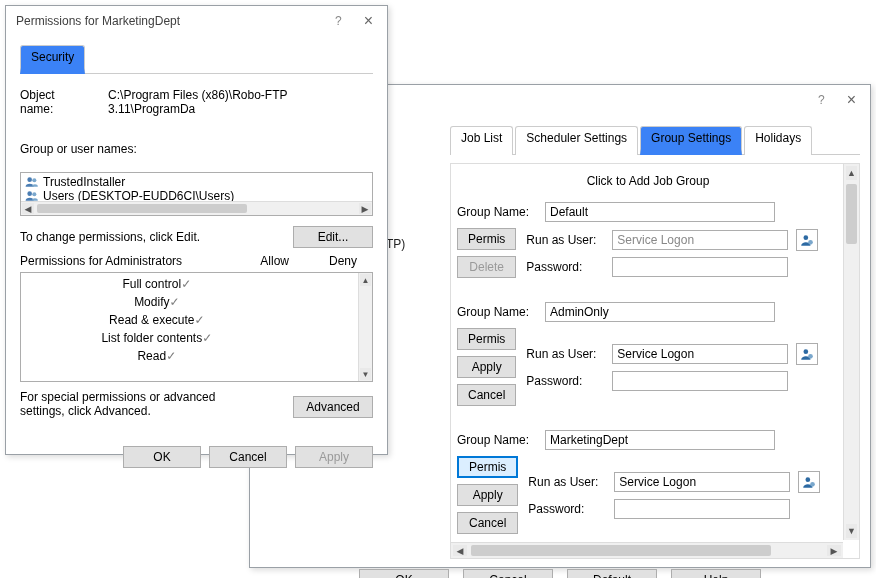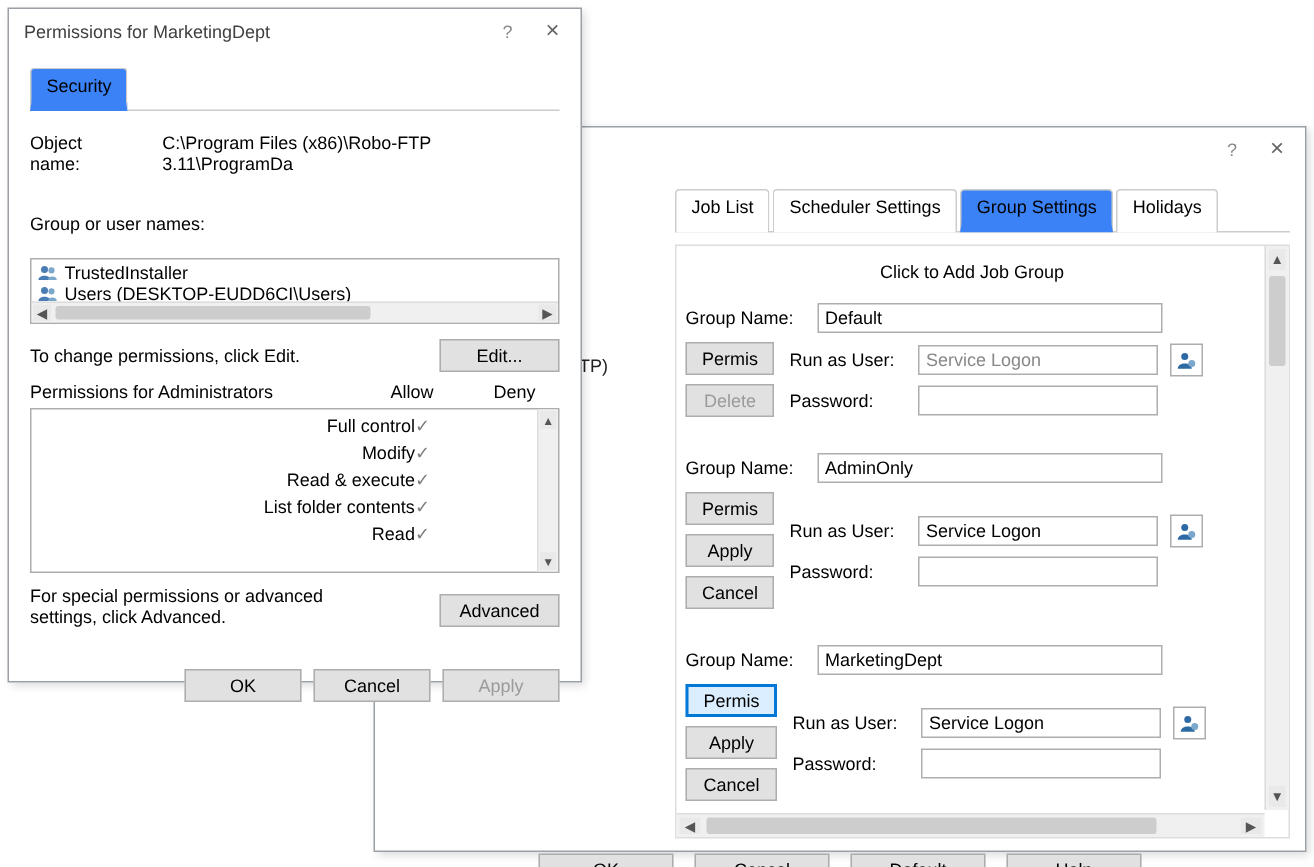--- a/index.html
+++ b/index.html
@@ -18,21 +18,21 @@
   .tab.active { background: #3b82f6; border-bottom: 6px solid #3b82f6; }
 
   
   .btn { display: inline-flex; align-items: center; justify-content: center; min-width: 78px; height: 22px; padding: 0 10px; border: 1px solid #adadad; background: #e1e1e1; cursor: pointer; }
   .btn.wide { min-width: 90px; }
   .btn.small { min-width: 52px; }
   .btn.default-pressed { border: 2px solid #0078d7; background: #dbeeff; }
   .btn.disabled { color: #9a9a9a; cursor: default; }
 
   
-  .text-input { height: 20px; border: 1px solid #adadad; padding: 1px 4px; background: #fff; width: 160px; }
+  .text-input { height: 20px; border: 1px solid #adadad; padding: 1px 4px; background: #fff; width: 176px; }
   .text-input.readonly { color: #888; }
   .row { display: flex; align-items: center; gap: 10px; margin-bottom: 6px; }
   .label { min-width: 80px; }
 
   
   .scroll-outer { position: relative; border: 1px solid #ddd; }
   .scroll-inner { padding: 6px 10px 6px 6px; }
   .add-group-btn { display: block; margin: 4px auto 14px auto; width: 340px; text-align: center; cursor: pointer; }
 
   .group-form { margin-bottom: 24px; }
@@ -62,21 +62,21 @@
   .pl-row { display:flex; align-items:center; gap:4px; padding:0 2px; }
   .group-icon svg { display:block; }
   .pl-scroll { position:absolute; left:0; right:0; bottom:0; height:14px; background:#f0f0f0; border-top:1px solid #ddd;}
   .pl-scroll .arrow { position:absolute; top:1px; bottom:1px; width:12px; background:#e9e9e9; color:#555; display:flex; align-items:center; justify-content:center; font-size:9px;}
   .pl-scroll .arrow.left{left:1px;} .pl-scroll .arrow.right{right:1px;}
   .pl-scroll .thumb{position:absolute; top:2px; bottom:2px; left:16px; width:210px; background:#cdcdcd; border-radius:2px;}
 
   .perm-table { border: 1px solid #adadad; position: relative; height: 110px; }
   .pt-header { display:flex; justify-content:flex-end; gap: 40px; padding: 0 16px 4px 0; }
   .pt-body { padding: 2px 6px; }
-  .pt-row { display:flex; align-items:center; justify-content:flex-end; height:18px; }
+  .pt-row { display:flex; align-items:center; justify-content:center; height:18px; }
   .pt-checks { display:flex; gap: 54px; padding-right: 22px; }
   .check { color:#7d7d7d; }
   .pt-scroll { position:absolute; right:0; top:0; bottom:0; width:14px; background:#f0f0f0; border-left:1px solid #ddd; }
   .pt-scroll .arrow { position:absolute; left:1px; right:1px; height:12px; background:#e9e9e9; color:#555; display:flex; align-items:center; justify-content:center; font-size:8px;}
   .pt-scroll .arrow.up{top:1px;} .pt-scroll .arrow.down{bottom:1px;}
 
   .obj-row { display:flex; gap:18px; margin-bottom:26px; }
 </style>
 </head>
 <body>

